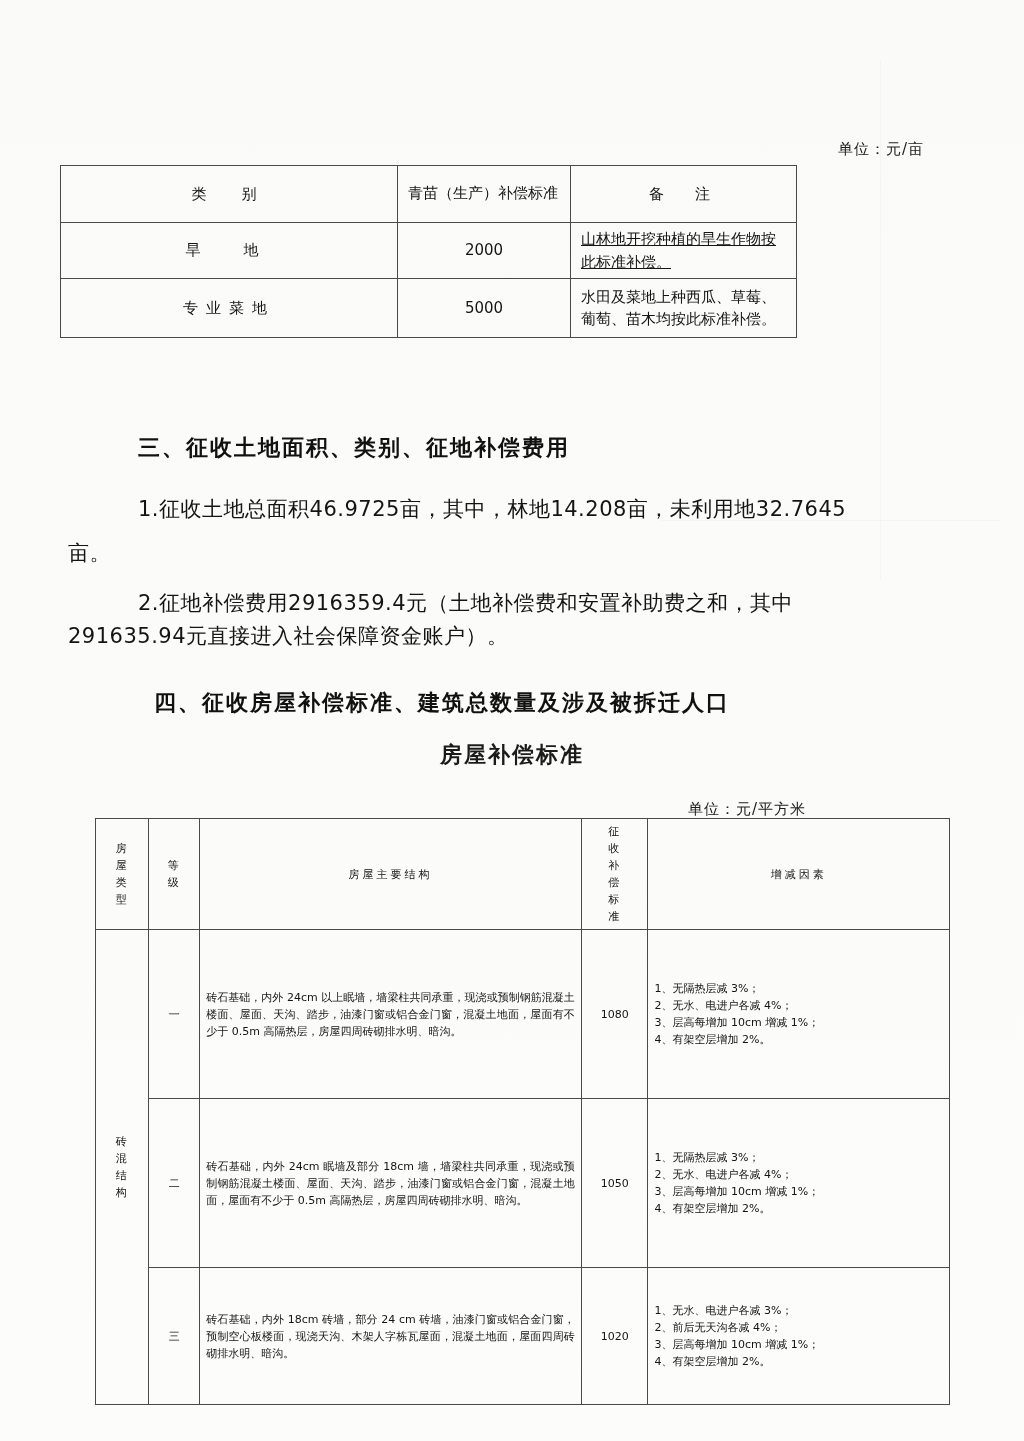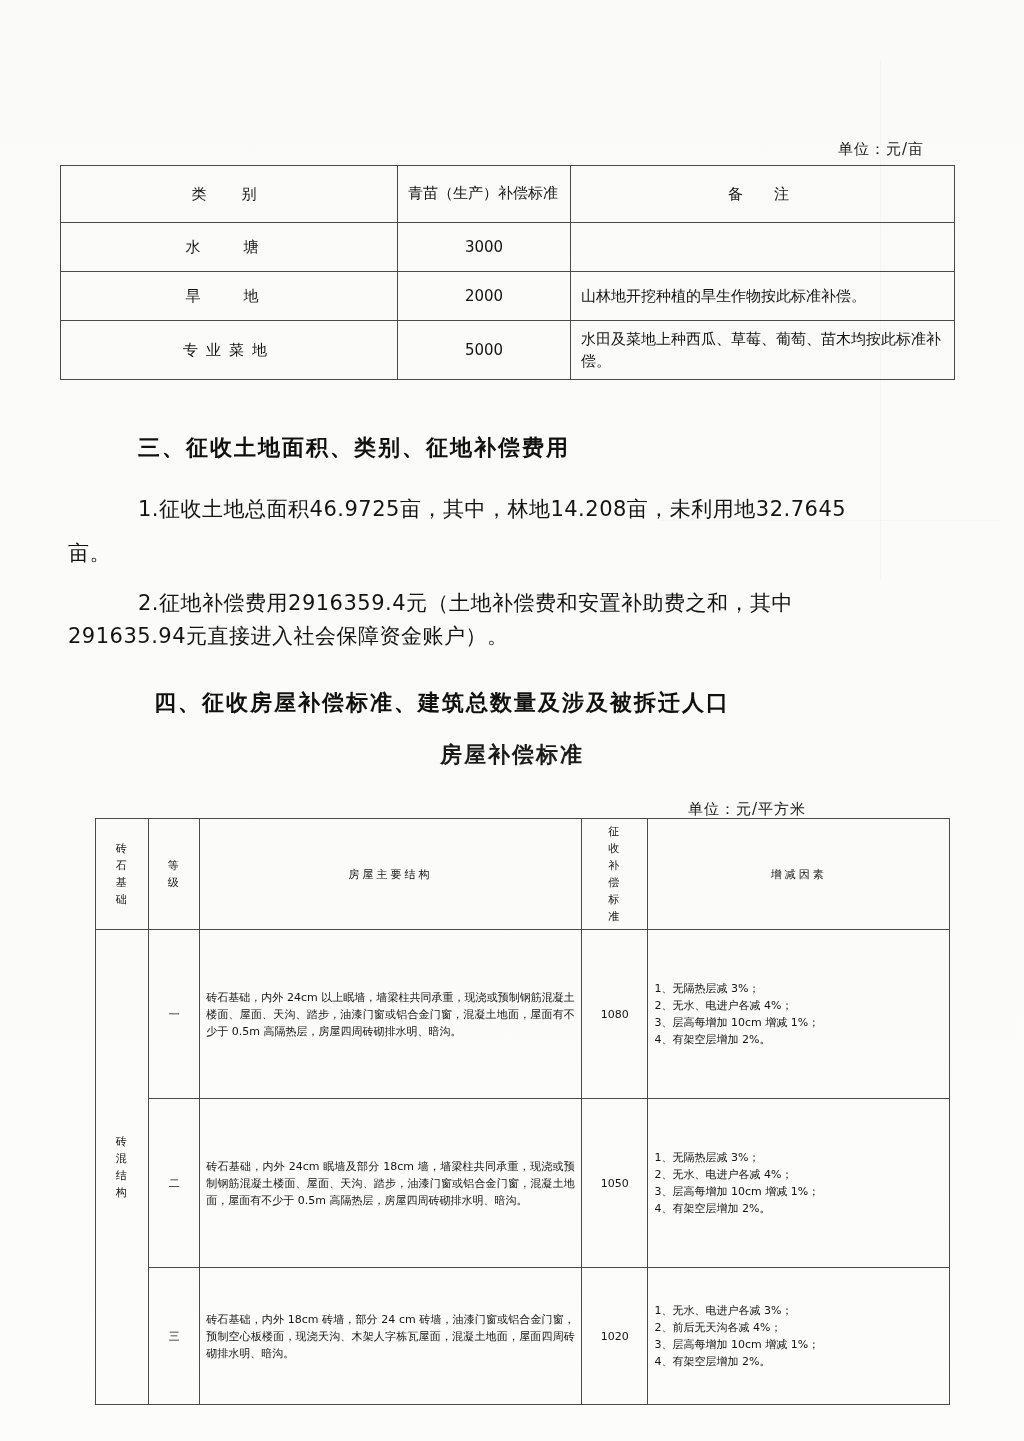--- a/index.html
+++ b/index.html
@@ -48,21 +48,21 @@
     vertical-align: middle;
     color: #141414;
   }
   .c-center { text-align: center; }
   .c-left { text-align: left; }
 
   
   #table-crop {
     left: 60px;
     top: 165px;
-    width: 895px;
+    width: 737px;
   }
   #table-crop td { height: 28px; }
   #table-crop .col-type { width: 322px; }
   #table-crop .col-std { width: 155px; }
   #table-crop .head-type { letter-spacing: 10px; }
   #table-crop .head-note { letter-spacing: 8px; }
   #table-crop .sp3 { letter-spacing: 14px; }
   #table-crop .sp2 { letter-spacing: 8px; }
 
   
@@ -139,28 +139,23 @@
   <table class="doc" id="table-crop">
     <tbody>
       <tr>
         <td class="c-center col-type head-type" rowspan="1" style="height:46px;">类　别</td>
         <td class="c-left col-std" style="padding-left:10px;">
           <span style="display:block; line-height:1.45;">青苗（生产）补偿标准</span>
         </td>
         <td class="c-center head-note">备　注</td>
       </tr>
       <tr>
-        <td class="c-center sp3" style="height:38px;">水　塘</td>
-        <td class="c-center">3000</td>
-        <td class="c-left" style="padding-left:10px;"></td>
-      </tr>
-      <tr>
         <td class="c-center sp3" style="height:38px;">旱　地</td>
         <td class="c-center">2000</td>
-        <td class="c-left" style="padding-left:10px;">山林地开挖种植的旱生作物按此标准补偿。</td>
+        <td class="c-left" style="padding-left:10px;text-decoration:underline;">山林地开挖种植的旱生作物按此标准补偿。</td>
       </tr>
       <tr>
         <td class="c-center sp2" style="height:48px;">专业菜地</td>
         <td class="c-center">5000</td>
         <td class="c-left" style="padding-left:10px; line-height:1.5;">水田及菜地上种西瓜、草莓、葡萄、苗木均按此标准补偿。</td>
       </tr>
     </tbody>
   </table>
 
   <div class="h-sec" style="left:138px; top:433px;">三、征收土地面积、类别、征地补偿费用</div>
@@ -174,21 +169,21 @@
   <div class="h-sec" style="left:154px; top:688px;">四、征收房屋补偿标准、建筑总数量及涉及被拆迁人口</div>
 
   <div class="center-title" style="top:740px;">房屋补偿标准</div>
 
   <div class="unit-line" style="left:688px; top:800px;">单位：元/平方米</div>
 
   <table class="doc" id="table-house">
     <tbody>
       <tr>
         <td class="c-center col-a vtext" style="height:72px;">
-          <span style="display:inline-block; width:2.2em; white-space:normal;">砖石基础</span>
+          <span style="display:inline-block; width:2.2em; white-space:normal;">房屋类型</span>
         </td>
         <td class="c-center col-b vtext">
           <span style="display:inline-block; width:1.2em; white-space:normal;">等级</span>
         </td>
         <td class="c-center col-c" style="letter-spacing:3px;">房屋主要结构</td>
         <td class="c-center col-d vtext">
           <span style="display:inline-block; width:2.2em; white-space:normal;">征收补偿标准</span>
         </td>
         <td class="c-center col-e" style="letter-spacing:3px;">增减因素</td>
       </tr>

